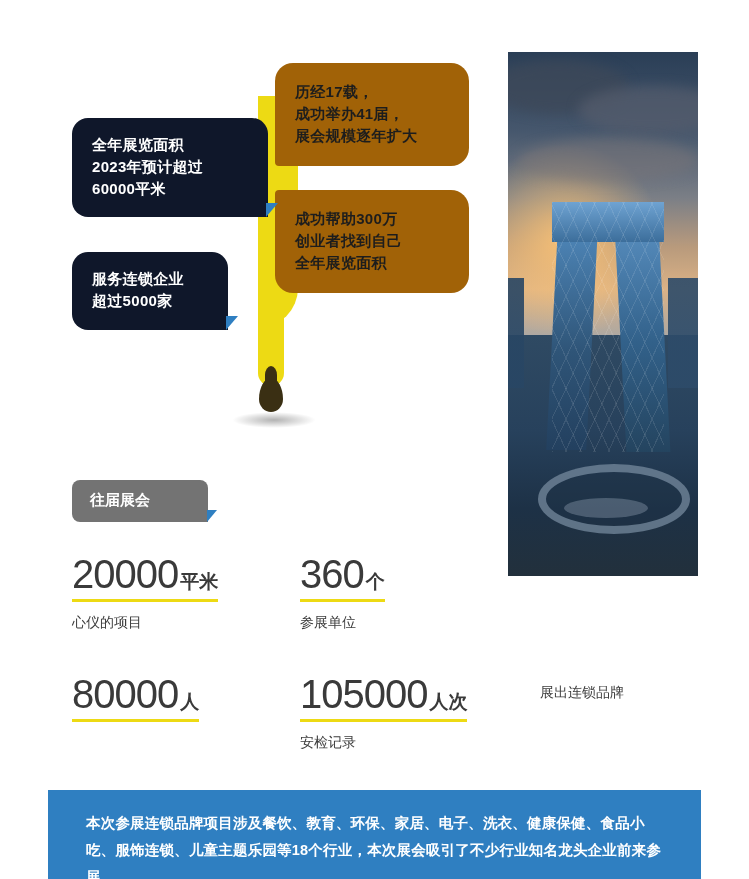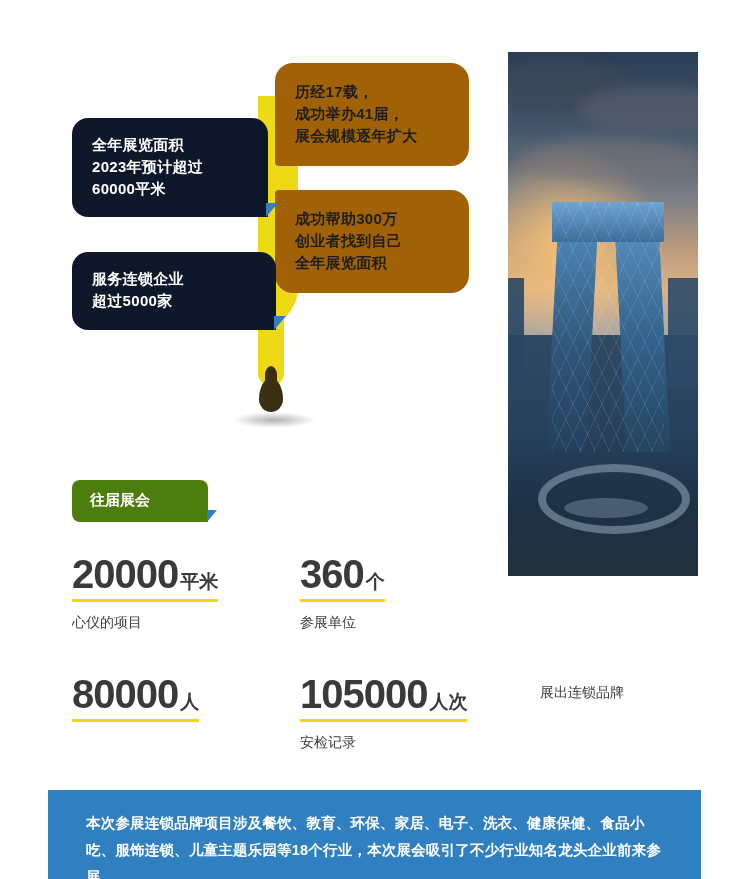--- a/index.html
+++ b/index.html
@@ -61,21 +61,21 @@
     width: 0;
     height: 0;
     border-left: 12px solid #2f7fc1;
     border-bottom: 14px solid transparent;
   }
 
   
   #bubble-service {
     left: 72px;
     top: 252px;
-    width: 204px;
+    width: 156px;
     padding: 16px 16px 18px 20px;
     font-size: 15px;
     border-radius: 16px 16px 0 16px;
   }
   #bubble-service::after {
     content: "";
     position: absolute;
     right: -10px;
     bottom: 0;
     width: 0;
@@ -256,21 +256,21 @@
       linear-gradient(90deg, transparent 0 160px, rgba(45,75,105,0.9) 160px 190px);
   }
 
   
   #past-tag {
     position: absolute;
     left: 72px;
     top: 480px;
     width: 104px;
     padding: 11px 14px 12px 18px;
-    background: #4d7c0f;
+    background: #737373;
     color: #ffffff;
     font-size: 15px;
     font-weight: bold;
     border-radius: 8px 8px 0 8px;
   }
   #past-tag::after {
     content: "";
     position: absolute;
     right: -9px;
     bottom: 0;
@@ -295,21 +295,21 @@
     box-sizing: border-box;
   }
   .stat .nums {
     border-bottom: 3px solid #edda14;
     display: inline-block;
     padding-bottom: 2px;
     white-space: nowrap;
   }
   .stat .big {
     font-size: 40px;
-    font-weight: bold;
+    font-weight: normal;
     color: #3a3a3a;
     letter-spacing: -1px;
   }
   .stat .unit {
     font-size: 19px;
     font-weight: bold;
     color: #3a3a3a;
     margin-left: 2px;
   }
   .stat .caption {

